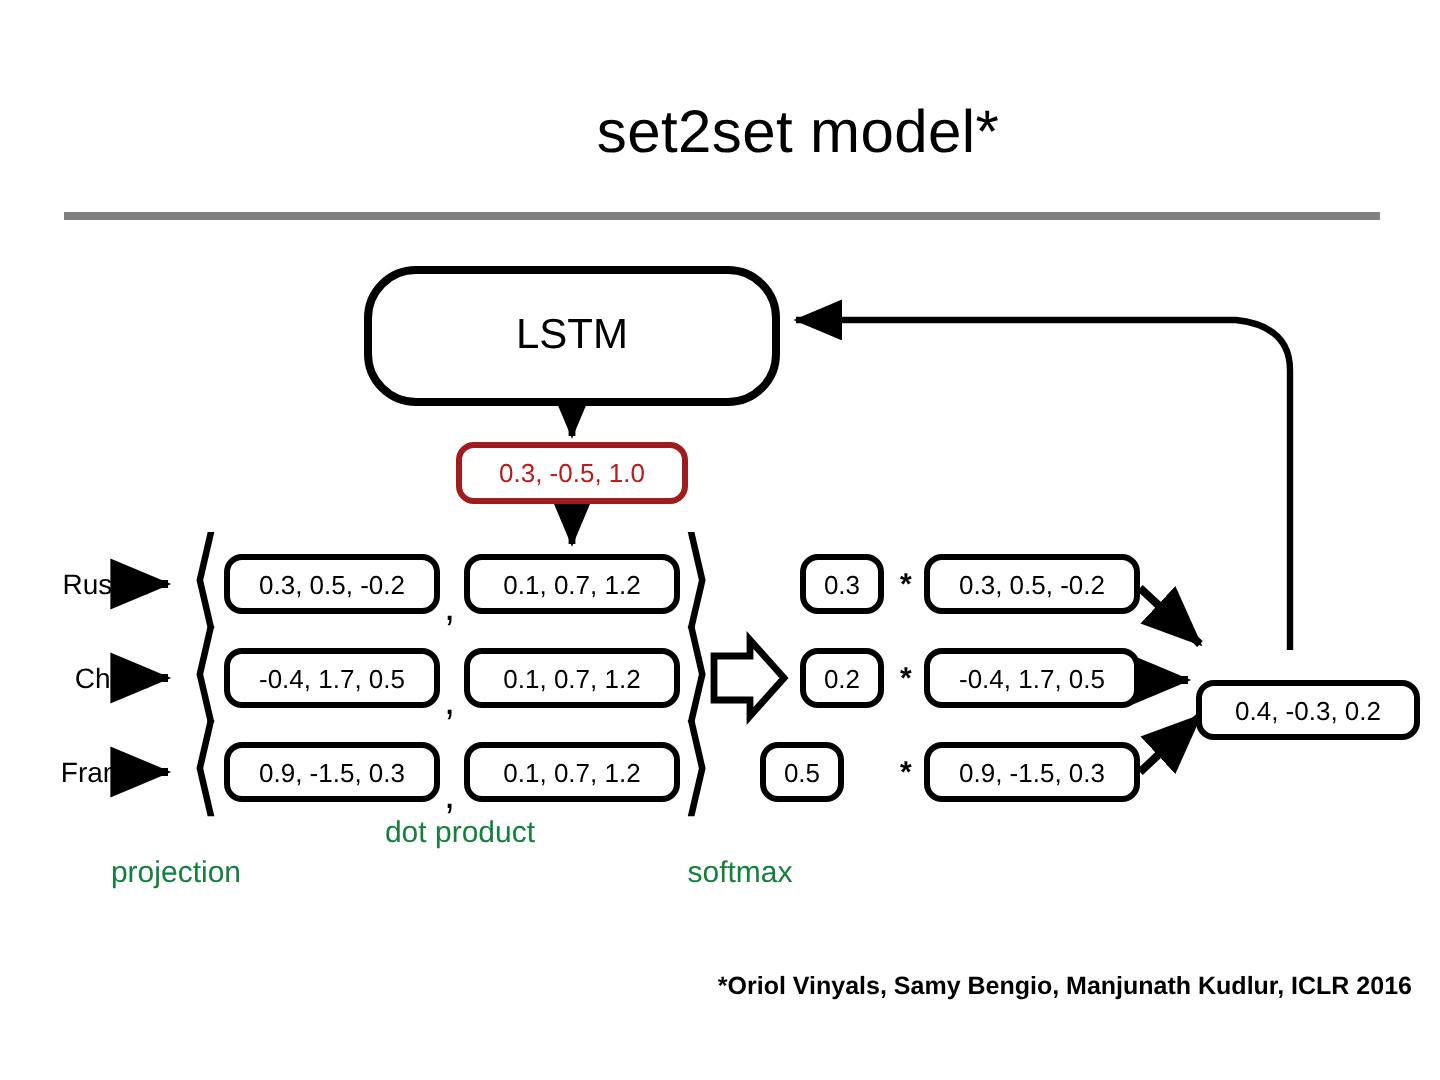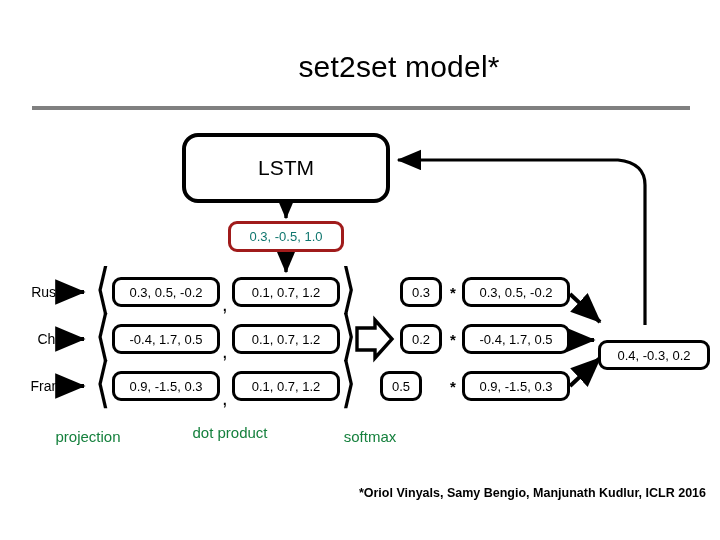--- a/index.html
+++ b/index.html
@@ -56,31 +56,31 @@
     color: #000;
     white-space: nowrap;
     z-index: 5;
   }
 
   
   .lstm-box {
     left: 182px; top: 133px;
     width: 208px; height: 70px;
     border-width: 4px;
-    border-radius: 16px;
+    border-radius: 26px;
     font-size: 21px;
   }
 
   
   .red-box {
     left: 228px; top: 221px;
     width: 116px; height: 31px;
     border: 3px solid #A01B1B;
     border-radius: 9px;
-    color: #0f766e;
+    color: #b91c1c;
     font-size: 13px;
   }
 
   
   .row-label {
     position: absolute;
     width: 74px;
     text-align: right;
     font-size: 14px;
     color: #000;
@@ -226,18 +226,18 @@
   <div class="angle" style="left:92px; top:356px;">⟨</div>
   <div class="rbox" style="left:112px; top:371px; width:108px; height:30px;">0.9, -1.5, 0.3</div>
   <div class="comma" style="left:222px; top:387px;">,</div>
   <div class="rbox" style="left:232px; top:371px; width:108px; height:30px;">0.1, 0.7, 1.2</div>
   <div class="angle" style="left:338px; top:356px;">⟩</div>
   <div class="rbox" style="left:380px; top:371px; width:42px; height:30px;">0.5</div>
   <div class="asterisk" style="left:450px; top:378px;">*</div>
   <div class="rbox" style="left:462px; top:371px; width:108px; height:30px;">0.9, -1.5, 0.3</div>
 
   <div class="section-label" style="left:32px; top:428px; width:112px;">projection</div>
-  <div class="section-label" style="left:172px; top:424px; width:116px;text-align:center;">dot product</div>
+  <div class="section-label" style="left:172px; top:408px; width:116px;text-align:center;">dot product</div>
   <div class="section-label" style="left:318px; top:428px; width:104px;">softmax</div>
 
   <div class="citation">*Oriol Vinyals, Samy Bengio, Manjunath Kudlur, ICLR 2016</div>
 
 </div>
 
 </body></html>

